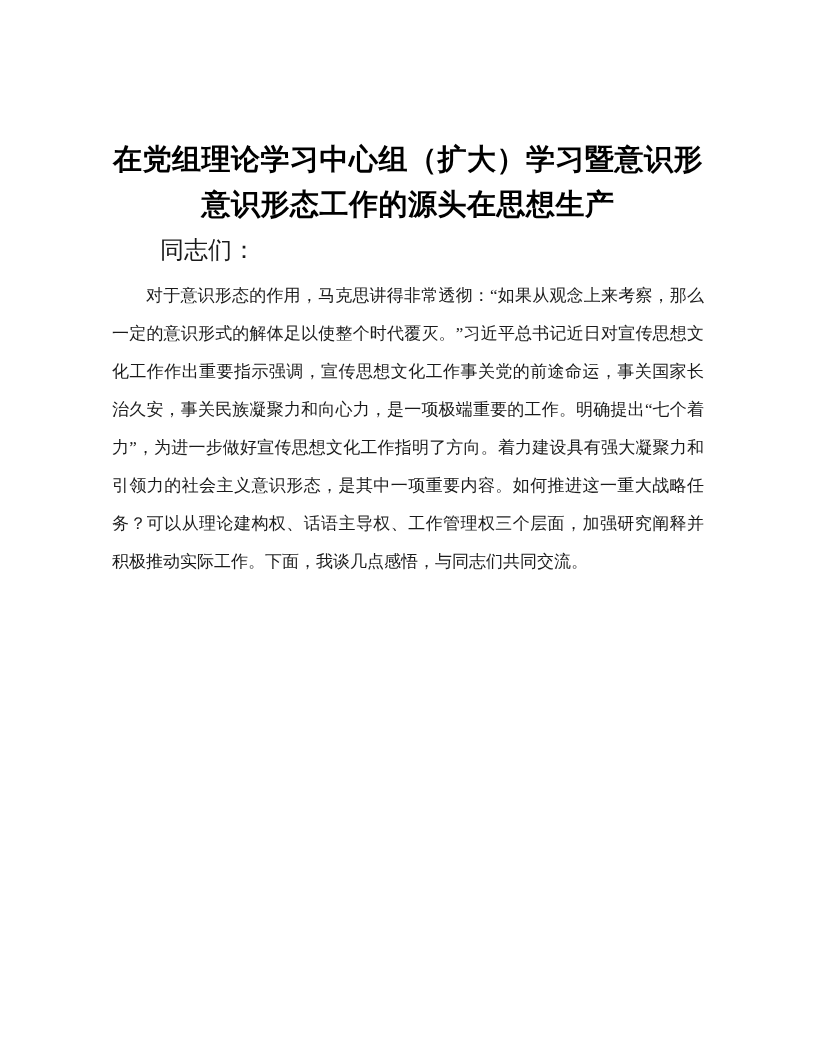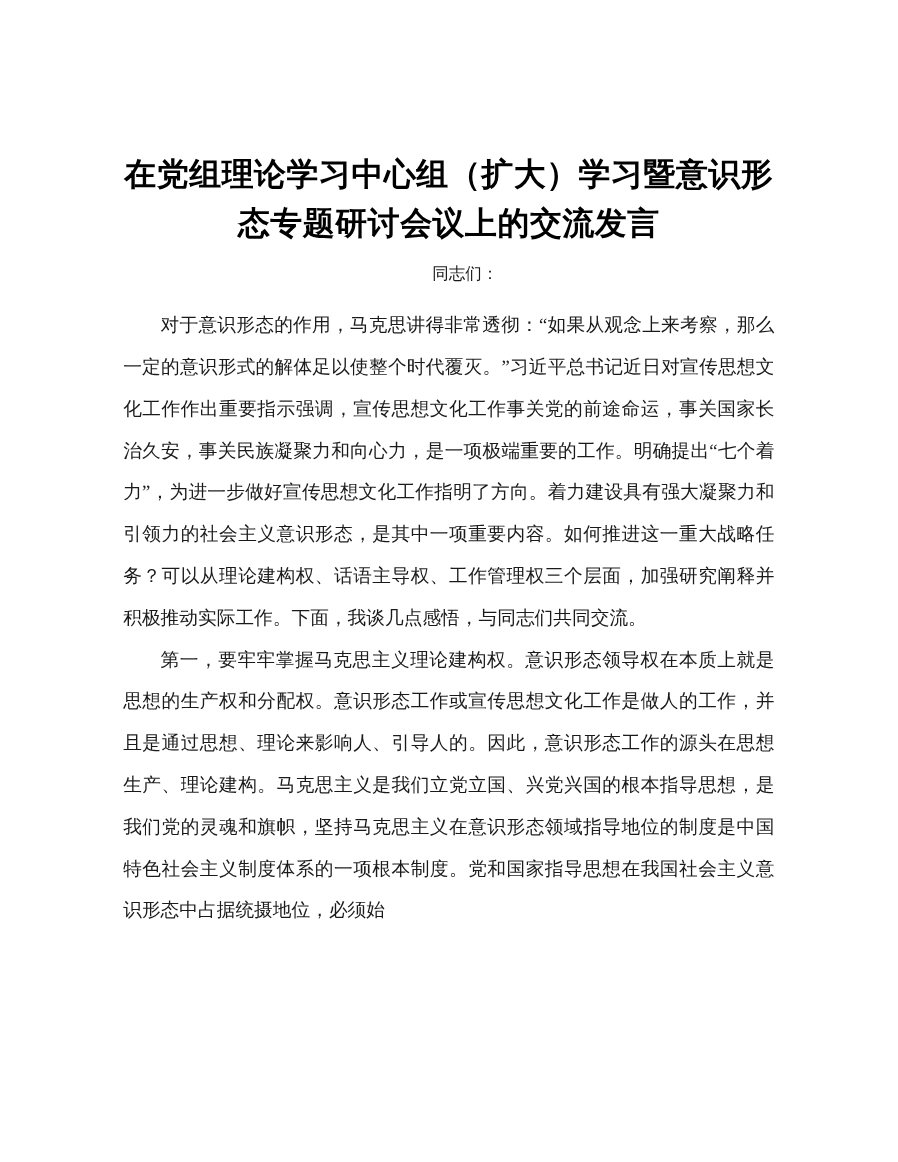--- a/index.html
+++ b/index.html
@@ -24,43 +24,41 @@
     font-family: Liberation Serif, serif;
     font-weight: 700;
     color: #000000;
     font-size: 29px;
     line-height: 45px;
     text-align: center;
     letter-spacing: 0.5px;
   }
   .salutation {
     margin: 4px 0 8px 0;
-    font-size: 15px;
+    font-size: 24px;
     line-height: 38px;
     text-indent: 2em;
-    text-align: center;
   }
   .para {
     margin: 0;
     font-size: 17px;
     line-height: 38px;
     text-indent: 2em;
     text-align: justify;
     text-justify: inter-character;
   }
 </style>
 </head>
 <body>
 
 <div class="page">
 
   <h1 class="doc-title">
     <span>在党组理论学习中心组（扩大）学习暨意识形</span><br>
-    <span>态专题研讨会议上的交流发言</span>
+    <span>意识形态工作的源头在思想生产</span>
   </h1>
 
   <p class="salutation">同志们：</p>
 
   <p class="para">对于意识形态的作用，马克思讲得非常透彻：“如果从观念上来考察，那么一定的意识形式的解体足以使整个时代覆灭。”习近平总书记近日对宣传思想文化工作作出重要指示强调，宣传思想文化工作事关党的前途命运，事关国家长治久安，事关民族凝聚力和向心力，是一项极端重要的工作。明确提出“七个着力”，为进一步做好宣传思想文化工作指明了方向。着力建设具有强大凝聚力和引领力的社会主义意识形态，是其中一项重要内容。如何推进这一重大战略任务？可以从理论建构权、话语主导权、工作管理权三个层面，加强研究阐释并积极推动实际工作。下面，我谈几点感悟，与同志们共同交流。</p>
 
-  <p class="para">第一，要牢牢掌握马克思主义理论建构权。意识形态领导权在本质上就是思想的生产权和分配权。意识形态工作或宣传思想文化工作是做人的工作，并且是通过思想、理论来影响人、引导人的。因此，意识形态工作的源头在思想生产、理论建构。马克思主义是我们立党立国、兴党兴国的根本指导思想，是我们党的灵魂和旗帜，坚持马克思主义在意识形态领域指导地位的制度是中国特色社会主义制度体系的一项根本制度。党和国家指导思想在我国社会主义意识形态中占据统摄地位，必须始</p>
 
 </div>
 
 </body></html>

